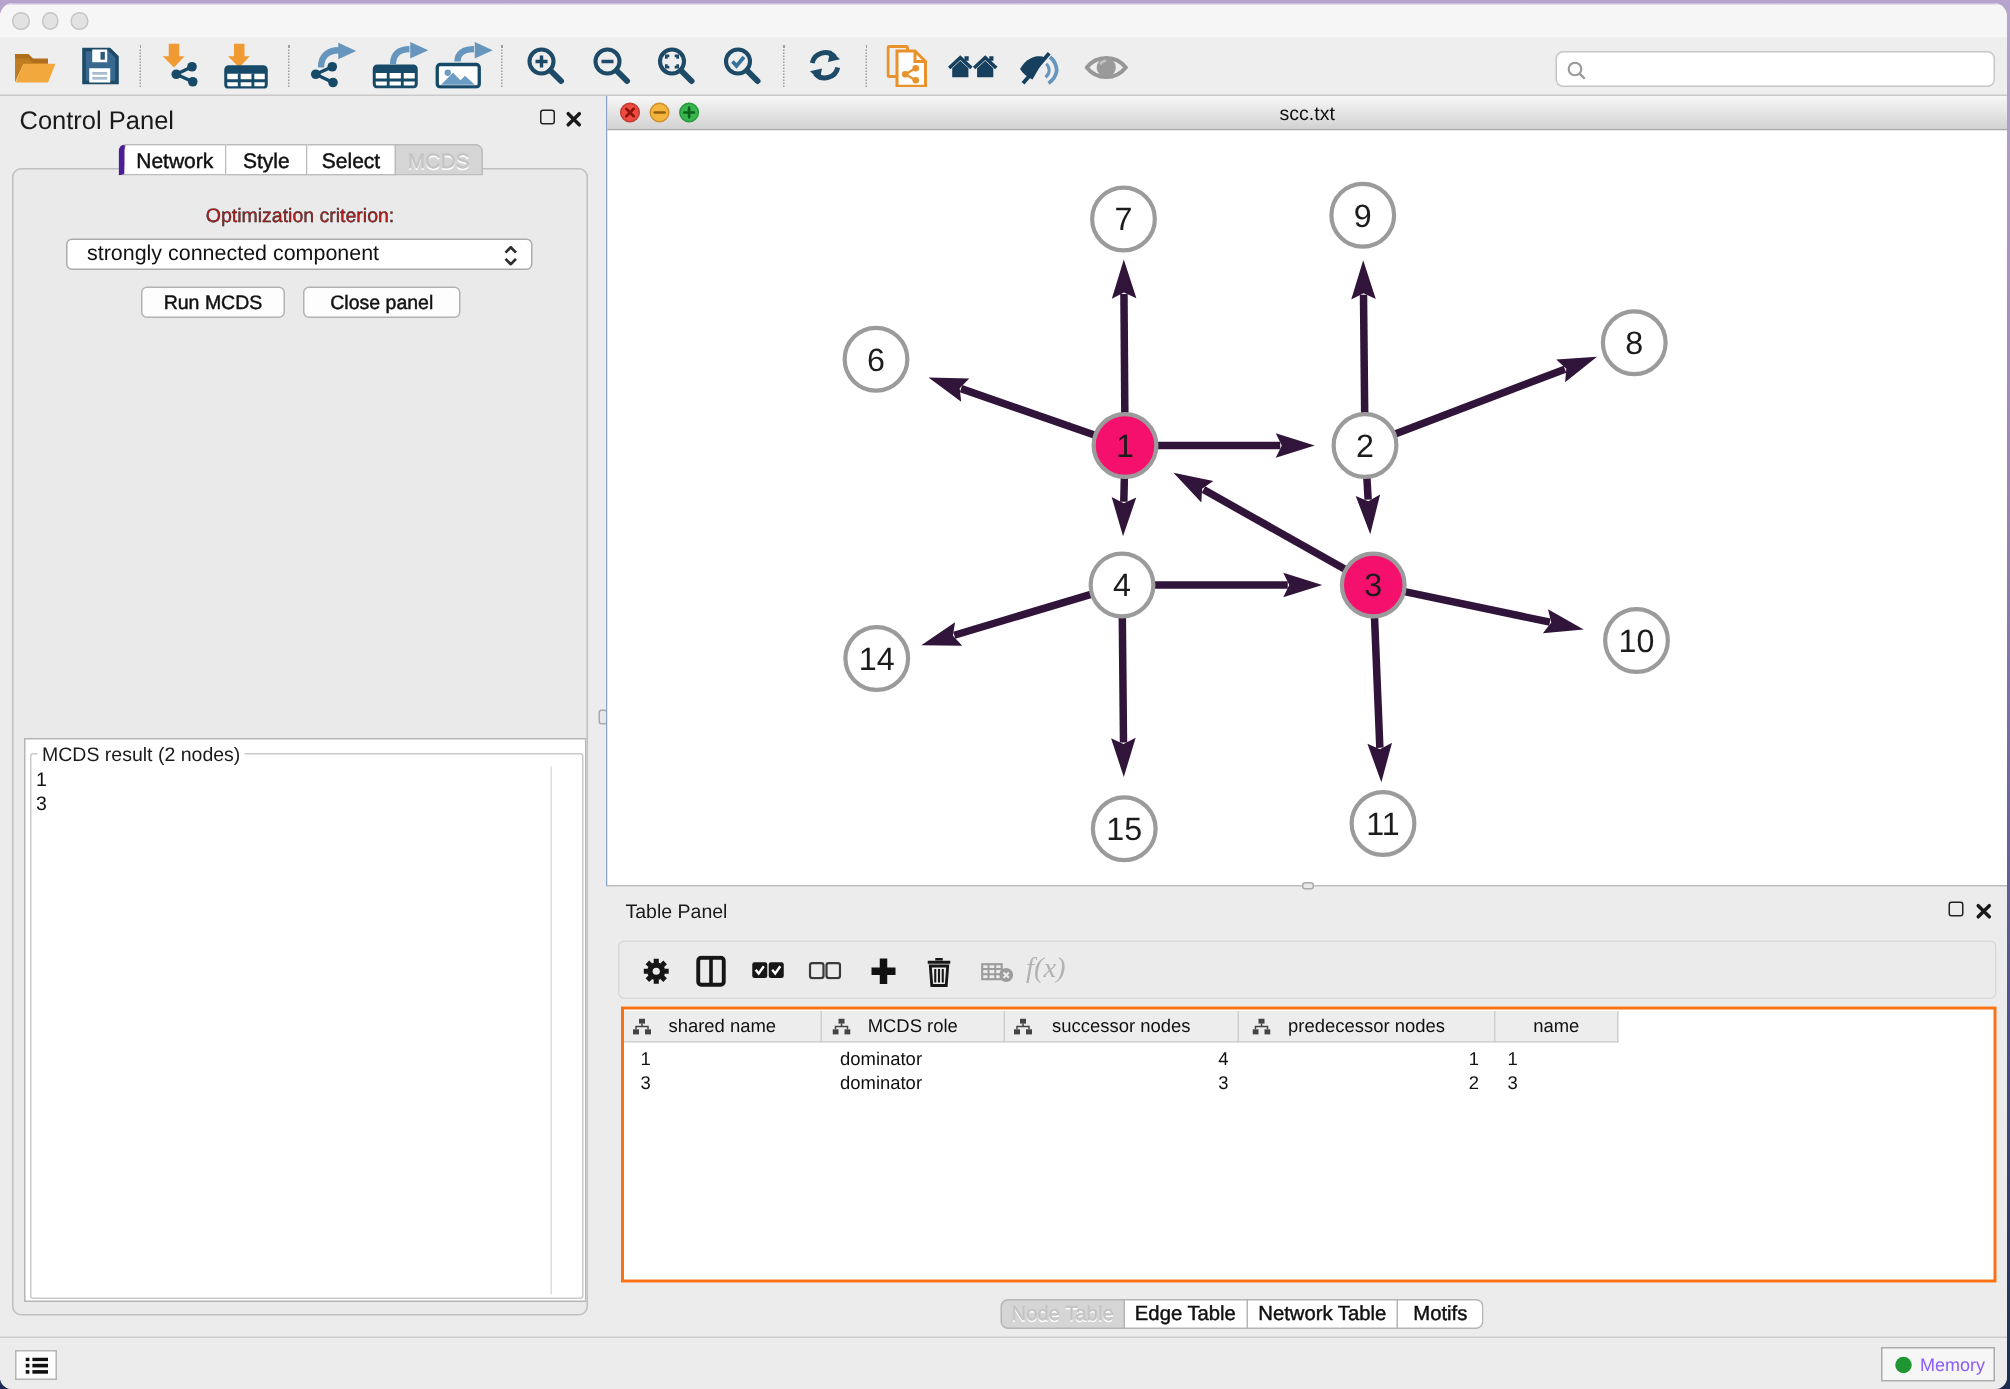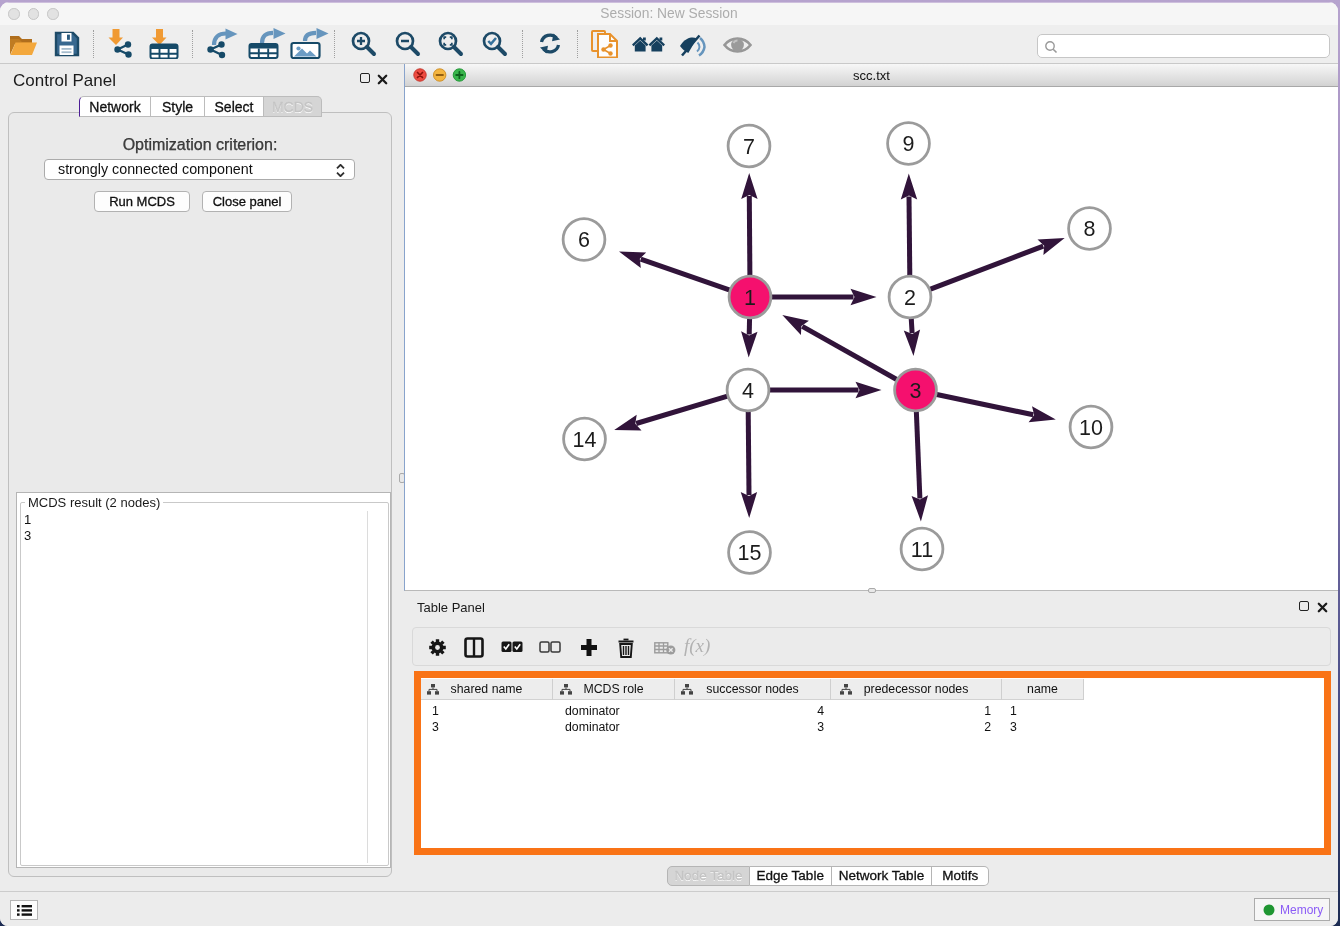--- a/index.html
+++ b/index.html
@@ -11,64 +11,63 @@
 #title{width:100%;top:3px;text-align:center;font-size:13.8px;color:#adadad}
 #toolbar{left:0;top:25px;width:1338px;height:39px;background:#eeeeee;border-bottom:1px solid #c9c9c9}
 .vsep{top:5px;height:28px;width:0;border-left:1px dotted #9f9f9f}
 #search{left:1037px;top:9px;width:293px;height:24px;background:#fff;border:1px solid #c6c6c6;border-radius:5px}
 
 #cptitle{left:13px;top:71px;font-size:17px;color:#1a1a1a}
 .wicon{width:10px;height:10px;border:1.6px solid #222;border-radius:2px}
 #cppanel{left:8px;top:112px;width:384px;height:765px;background:#eaeaea;border:1px solid #bfbfbf;border-radius:6px}
 .tabs{display:flex;font-size:14px;color:#111;-webkit-text-stroke:0.3px currentColor}
 .tab{border:1px solid #bcbcbc;border-left:none;background:#fff;text-align:center;line-height:20px;height:21px}
-.tab.first{border-left:1px solid #4c1d95;border-top-left-radius:5px}
+.tab.first{border-left:4px solid #4c1d95;border-top-left-radius:5px}
 .tab.last{border-top-right-radius:5px}
 .tab.sel{background:#d5d5d5;color:#c4c4c4;text-shadow:0 1px 0 #fff}
 #cptabs{left:79px;top:96px;width:243px}
-#optlabel{left:9px;top:136px;width:382px;text-align:center;font-size:16px;color:#404040;-webkit-text-stroke:0.25px #191919}
+#optlabel{left:9px;top:136px;width:382px;text-align:center;font-size:13px;color:#b91c1c;-webkit-text-stroke:0.25px #191919}
 #combo{left:44px;top:159px;width:311px;height:21px;background:#fff;border:1px solid #ababab;border-radius:4px;font-size:14.3px;color:#111;line-height:19px;padding-left:13px}
 .btn{background:#fdfdfd;border:1px solid #b2b2b2;border-radius:4px;font-size:13px;color:#111;text-align:center;line-height:19px;height:21px;-webkit-text-stroke:0.3px #111}
 #runbtn{left:94px;top:191px;width:96px}
-#closebtn{left:202px;top:191px;width:90px}
+#closebtn{left:202px;top:191px;width:105px}
 #mcdsbox{left:16px;top:492px;width:375px;height:376px;background:#fff;border:1px solid #b5b5b5}
 #mcdsgroup{left:3px;top:9px;width:369px;height:364px;border:1px solid #c9c9c9;border-radius:2px}
 #mcdslabel{left:4px;top:-8px;background:#fff;padding:0 3px;font-size:13px;color:#1a1a1a}
 #mcdsvals{left:3px;top:9px;font-size:13px;color:#111;line-height:16.4px}
 #mcdsscroll{left:346px;top:8px;width:11px;height:352px;border-left:1px solid #dcdcdc}
 .divh{background:#e8e8e8;border:1px solid #aaa;border-radius:2px}
 
 #netwin{left:404px;top:64px;width:934px;height:527px;border-left:1px solid #88a3cc;border-bottom:1px solid #b9b9b9;background:#fff}
 #nettitle{left:0;top:0;width:933px;height:23px;background:linear-gradient(180deg,#f7f7f7,#dedede 70%,#d2d2d2);border-bottom:1px solid #a8a8a8}
 #netname{width:100%;top:4px;text-align:center;font-size:13px;color:#101010}
 #canvas{left:0;top:23px;width:933px;height:503px;background:#fff}
 
 #tptitle{left:417px;top:600px;font-size:13px;color:#1a1a1a}
 #ttoolbar{left:412px;top:627px;width:919px;height:39px;background:#ebebeb;border:1px solid #d9d9d9;border-radius:4px}
-#tblarea{left:414px;top:671px;width:917px;height:184px;background:#fff;border:7px solid #f97316}
+#tblarea{left:414px;top:671px;width:917px;height:184px;background:#fff;border:2px solid #f97316}
 #thead{left:0;top:1px;width:663px;height:21px;background:#ededed;border-bottom:1px solid #d2d2d2;font-size:12.3px;color:#111}
 .hcell{position:absolute;top:0;height:21px;border-right:1px solid #cfcfcf;text-align:center;line-height:21px}
 .trow{position:absolute;font-size:12.3px;color:#111;height:16px}
 .tcell{position:absolute;white-space:nowrap}
 #btabs{left:667px;top:866px;width:322px}
 .btab{border:1px solid #b5b5b5;border-left:none;background:#fff;text-align:center;line-height:18.5px;height:20px;font-size:13.5px}
 
 #statusbar{left:0;top:891px;width:1338px;height:35px;background:#ececec;border-top:1px solid #cccccc}
 #listbtn{left:10px;top:8px;width:28px;height:20px;background:#fcfcfc;border:1px solid #b5b5b5}
 #membtn{left:1254px;top:6px;width:76px;height:23px;background:#f6f6f6;border:1px solid #ababab;font-size:12px;color:#8b5cf6}
 svg{display:block}
 .ico{position:absolute}
 </style></head><body>
 <div id="win">
     <div id="inner">
 <div id="titlebar" class="abs">
  <div class="tl abs" style="left:8px"></div>
  <div class="tl abs" style="left:27.5px"></div>
  <div class="tl abs" style="left:47px"></div>
- <div id="title" class="abs">Session: New Session</div>
 </div>
 <div id="toolbar" class="abs">
 <svg class="ico" style="left:8px;top:7px" width="29" height="25" viewBox="0 0 29 25">
  <path d="M2 4 h9 l3 3 h10 v5 h-22 z" fill="#b06e1d"></path>
  <path d="M2 23 L2 7 h9 l3 3 h10 l0 2 h-17 z" fill="#c07c22"></path>
  <path d="M2.5 23 L7.5 10.5 H29 L24 23 z" fill="#f3a83d"></path>
 </svg>
 <svg class="ico" style="left:53px;top:6px" width="27" height="26" viewBox="0 0 27 26">
  <path d="M3 2 h17 l5 5 v17 h-22 z" fill="#38688f" stroke="#1d4a67" stroke-width="2.4"></path>
  <rect x="8.5" y="2" width="10" height="8.5" fill="#fff"></rect>

